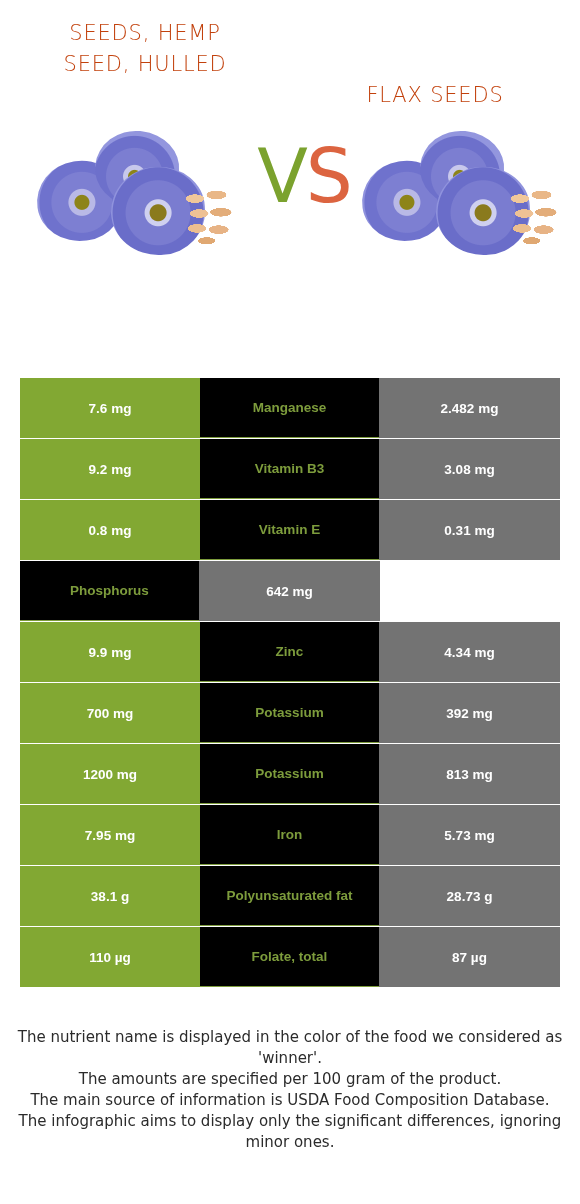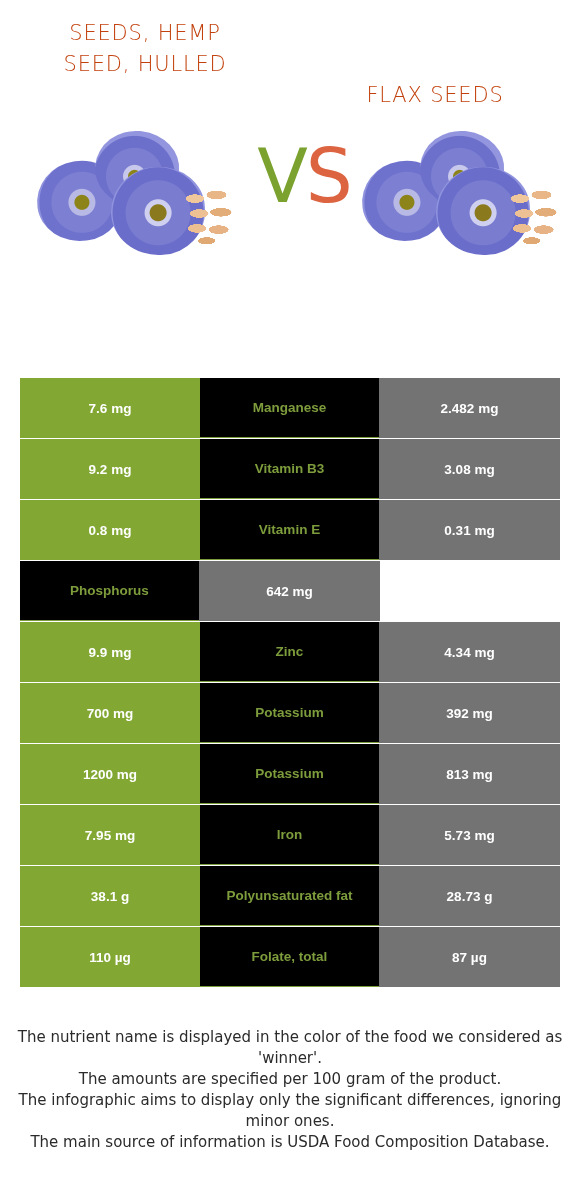--- a/index.html
+++ b/index.html
@@ -259,15 +259,15 @@
     <div class="row">
       <div class="cell left">110 µg</div>
       <div class="cell mid">Folate, total</div>
       <div class="cell right">87 µg</div>
     </div>
   </div>
 
 <div class="footer">
   <p>The nutrient name is displayed in the color of the food we considered as 'winner'.</p>
   <p>The amounts are specified per 100 gram of the product.</p>
+  <p>The main source of information is USDA Food Composition Database.</p>
   <p>The infographic aims to display only the significant differences, ignoring minor ones.</p>
-  <p>The main source of information is USDA Food Composition Database.</p>
 </div>
 
 </body></html>

